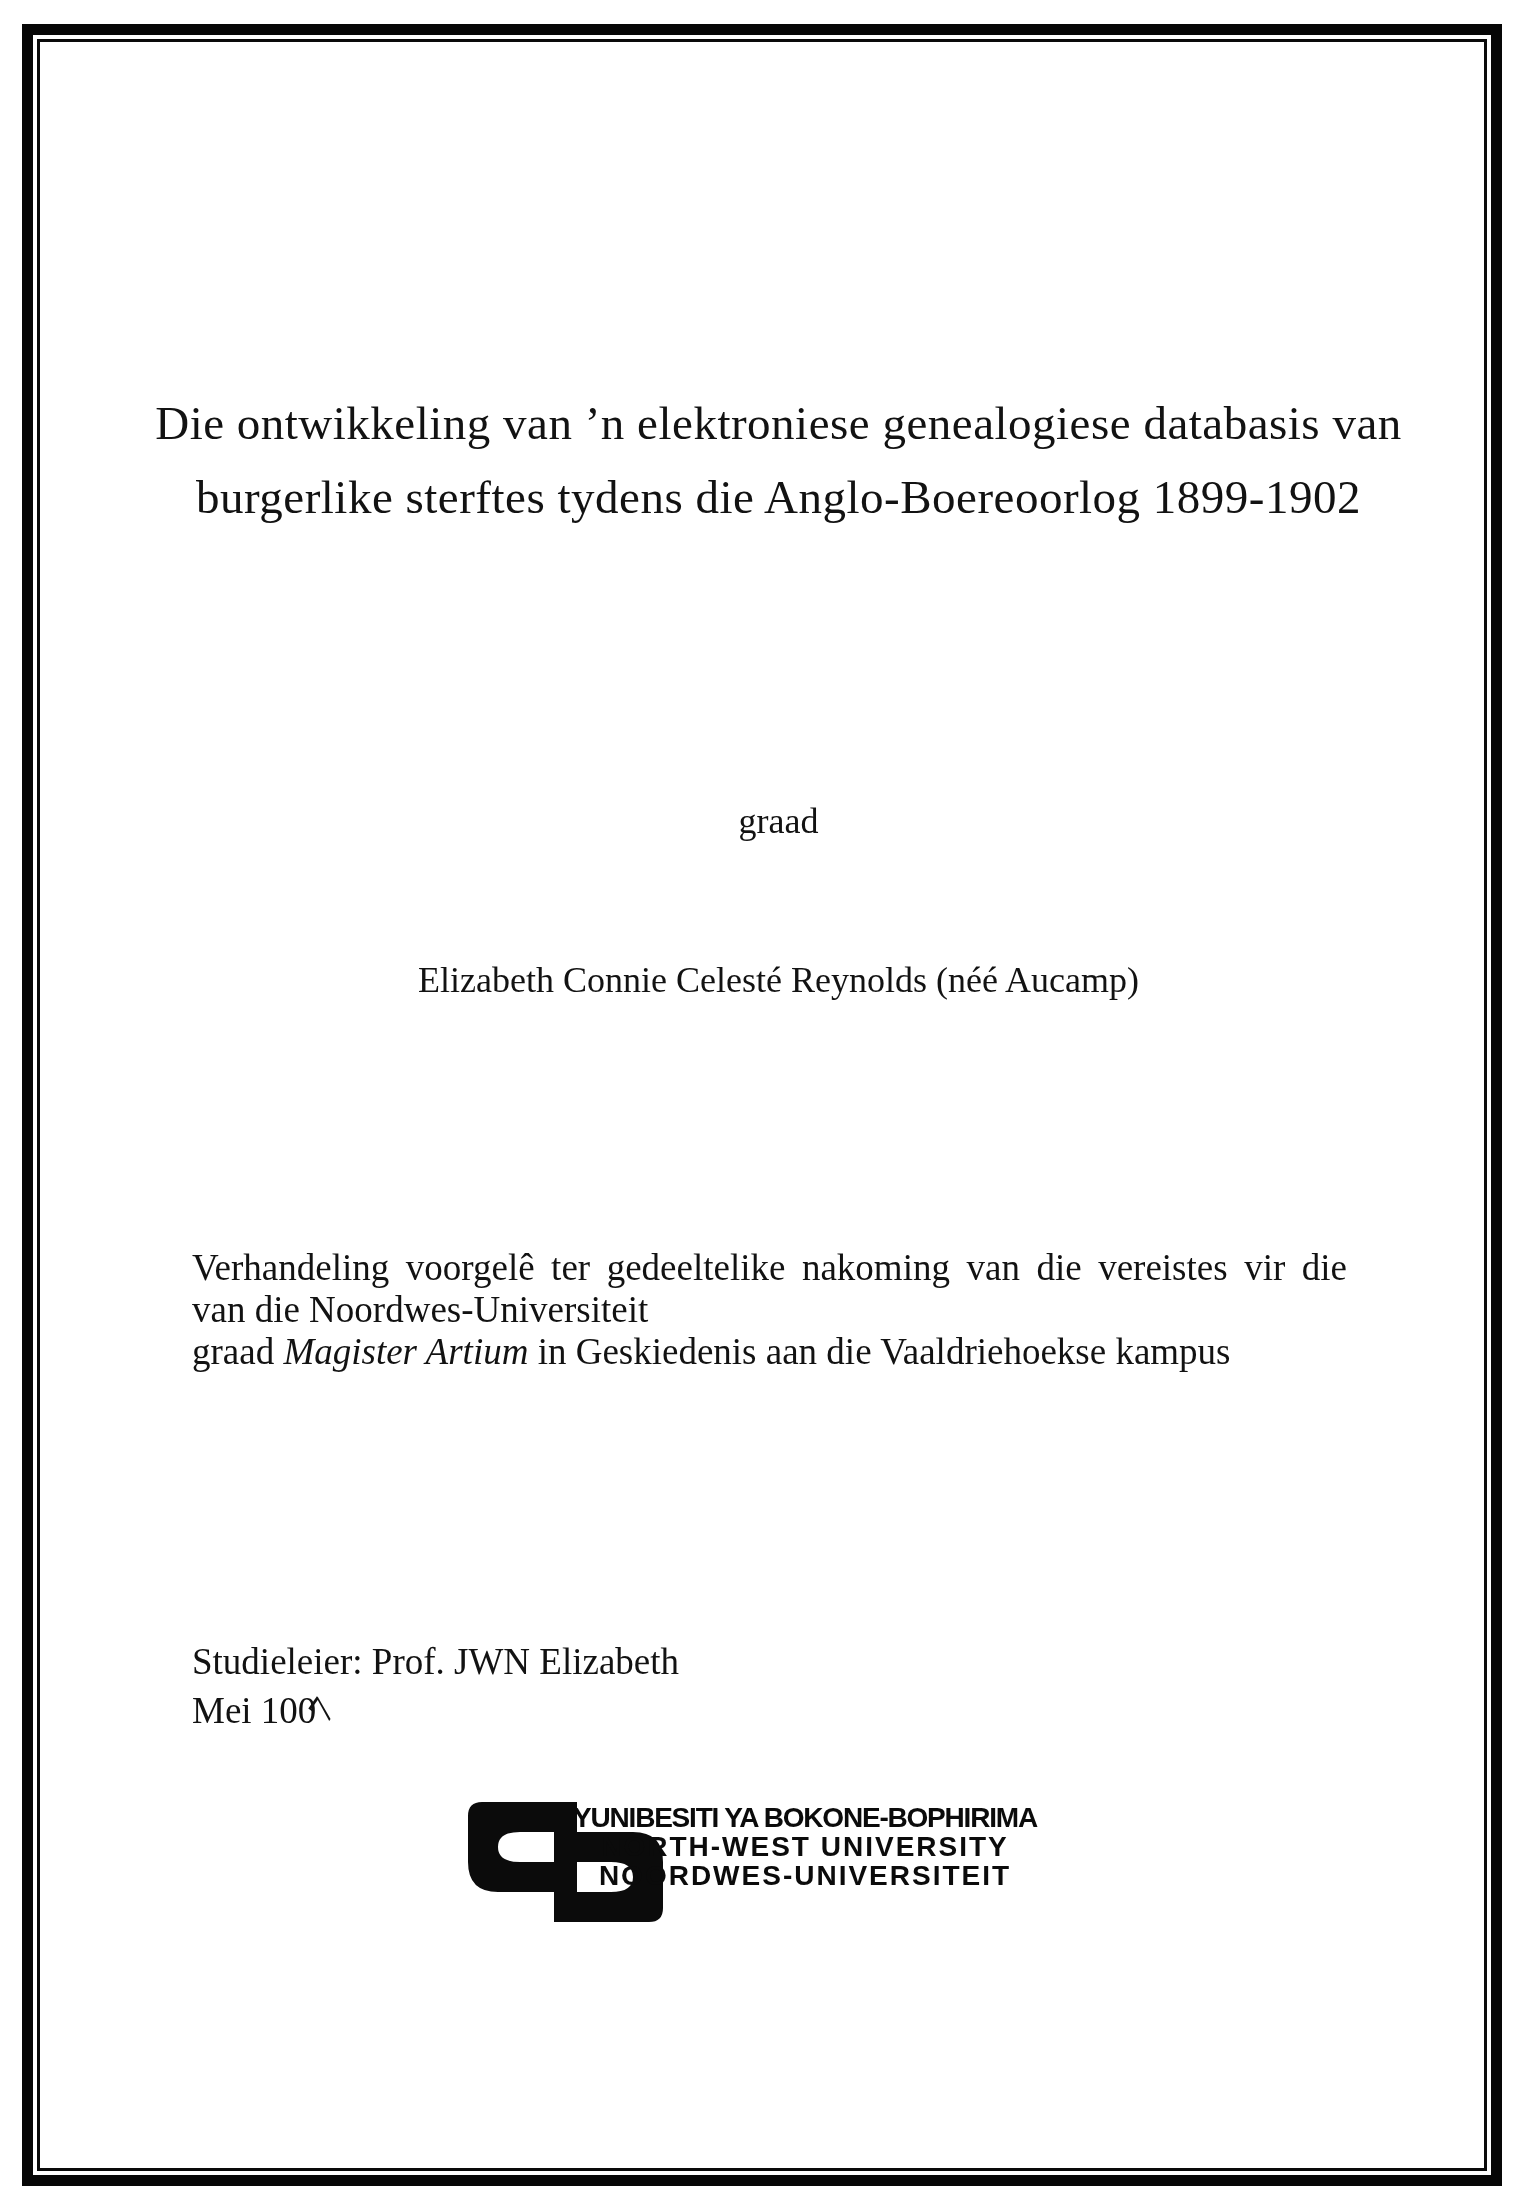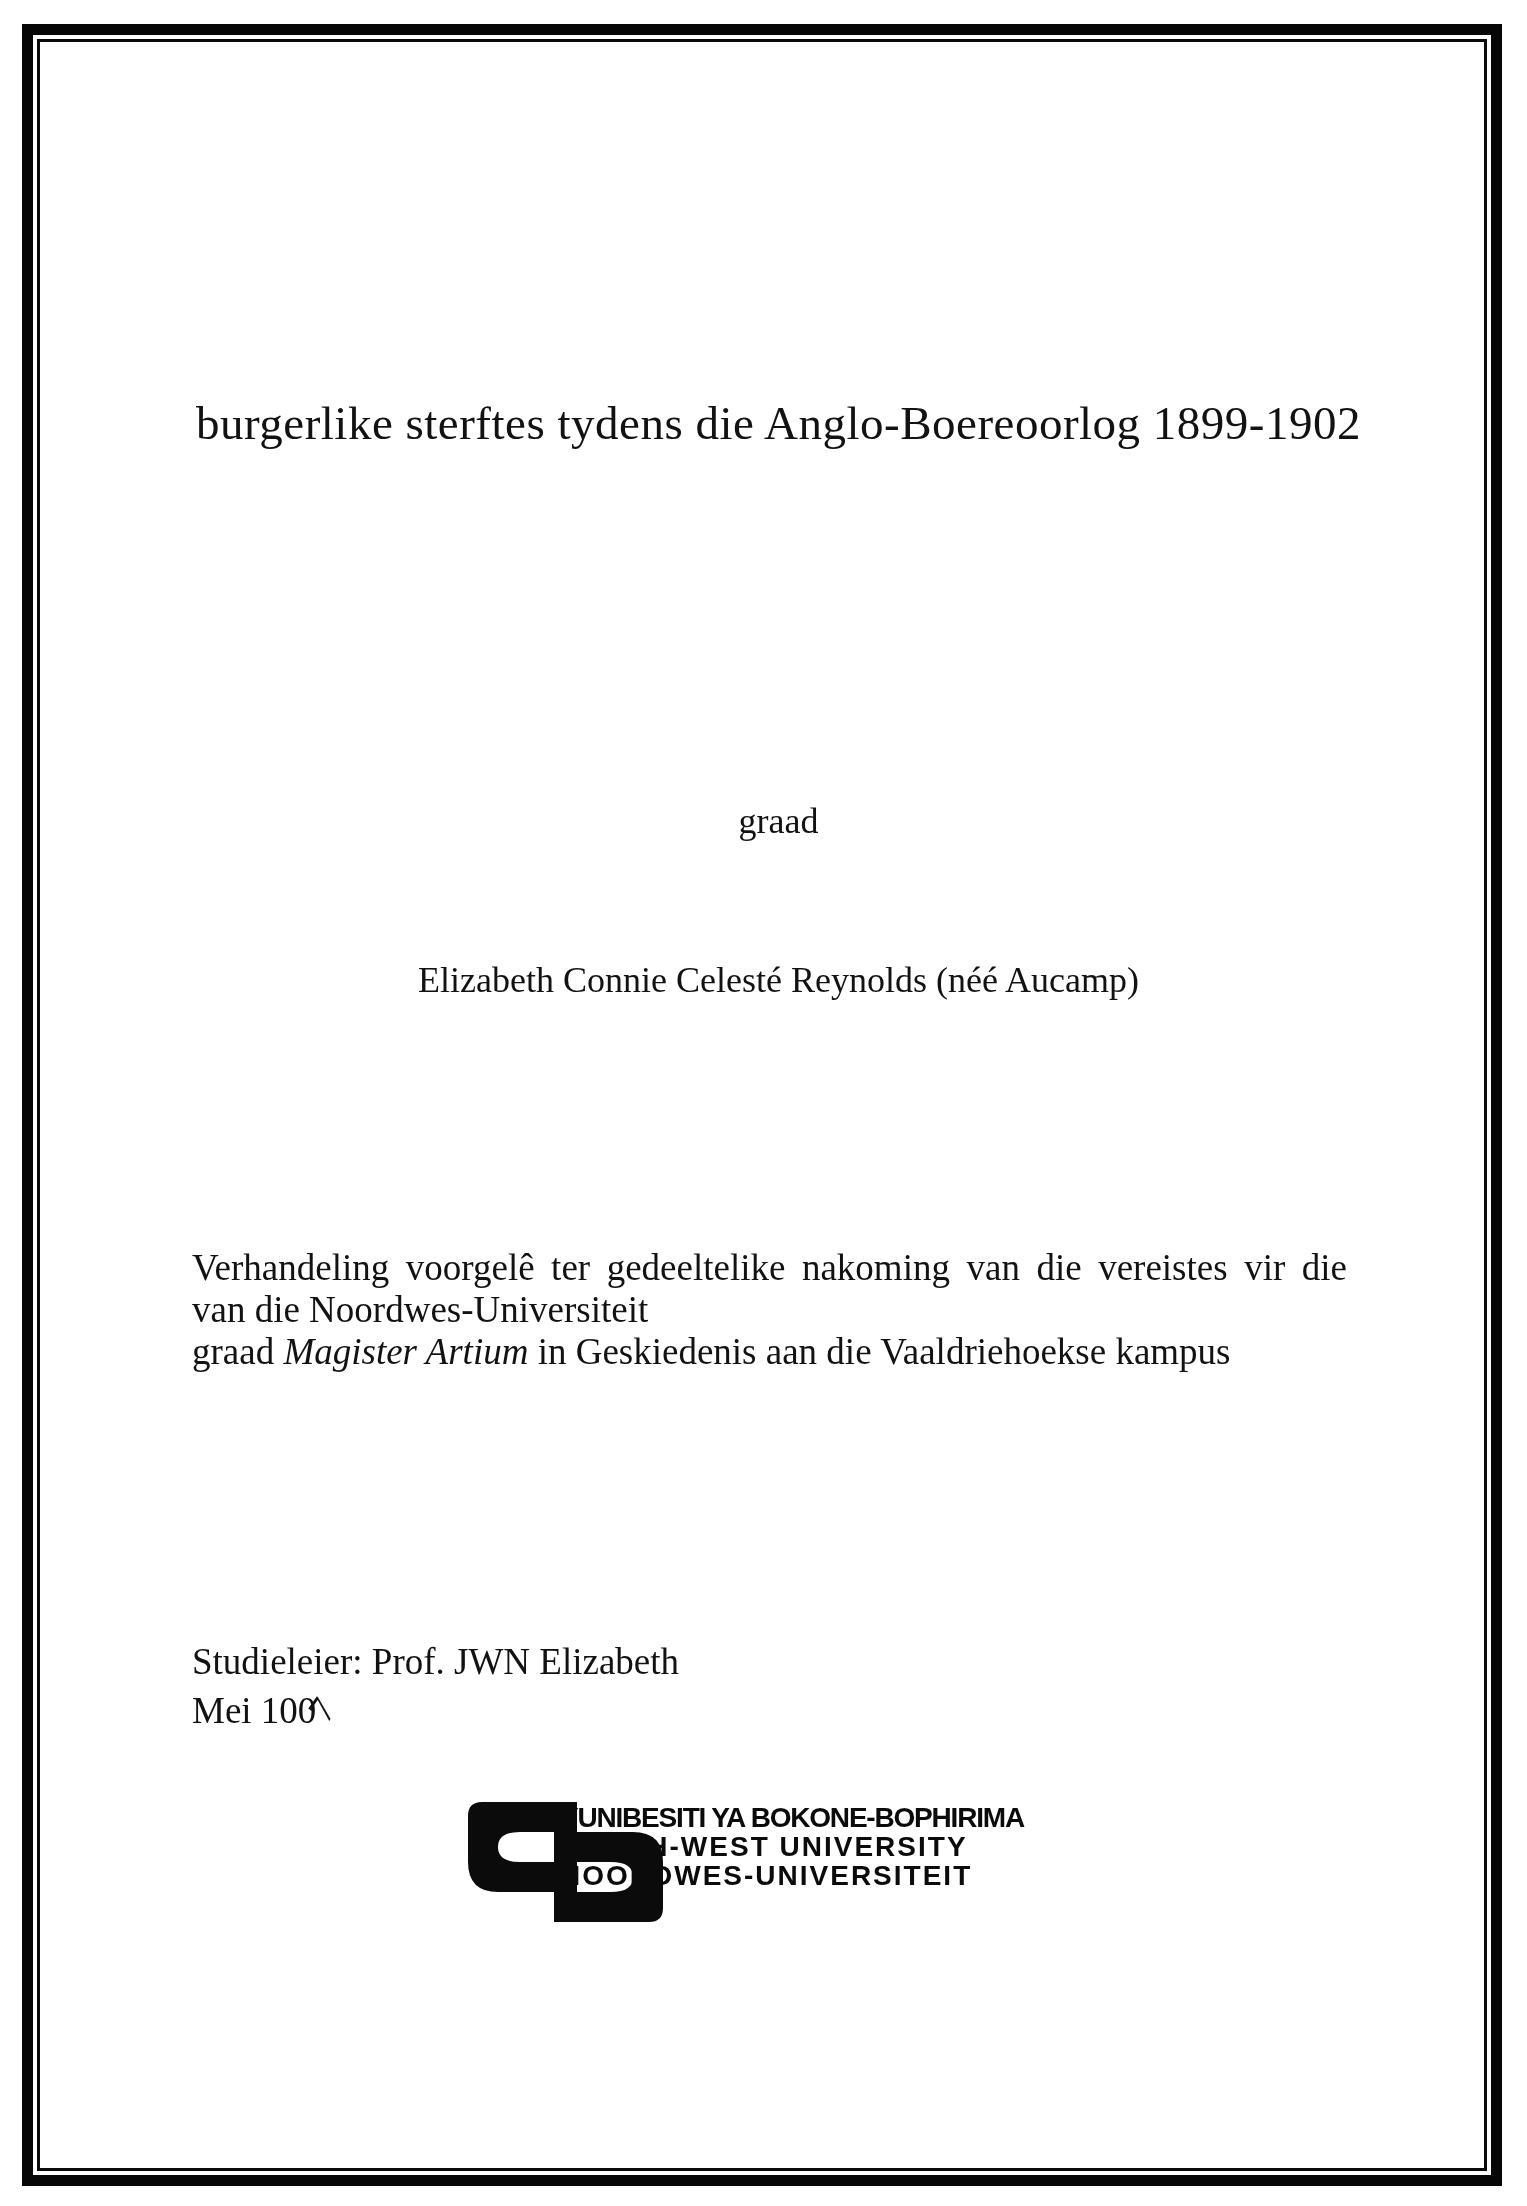--- a/index.html
+++ b/index.html
@@ -91,41 +91,42 @@
     width: 195px;
     height: 120px;
   }
   .logo-mark path { fill: #0b0b0b; }
 
   .logo-text {
     position: absolute;
     left: 560px;
     width: 490px;
     top: 1803px;
-    text-align: left;
+    text-align: center;
     font-family: "Liberation Sans", sans-serif;
     font-weight: 700;
     font-size: 28px;
     line-height: 29px;
     color: #0b0b0b;
     white-space: nowrap;
   }
   .logo-text .line-1 { letter-spacing: -1.2px; }
   .logo-text .line-2 { letter-spacing: 2px; }
   .logo-text .line-3 { letter-spacing: 2px; }
 </style>
 </head>
 <body>
 
 <div class="page">
 
   <div class="frame-thick"></div>
   <div class="frame-thin"></div>
 
   <div class="centered-band thesis-title">
+    <div>Die ontwikkeling van ’n elektroniese genealogiese databasis van</div>
     <div>burgerlike sterftes tydens die Anglo-Boereoorlog 1899-1902</div>
   </div>
 
   <div class="centered-band byline">graad</div>
 
   <div class="centered-band author">Elizabeth Connie Celesté Reynolds (néé Aucamp)</div>
 
   <div class="degree-statement">
     <div class="justified">Verhandeling voorgelê ter gedeeltelike nakoming van die vereistes vir die</div>
     <div>van die Noordwes-Universiteit</div>

